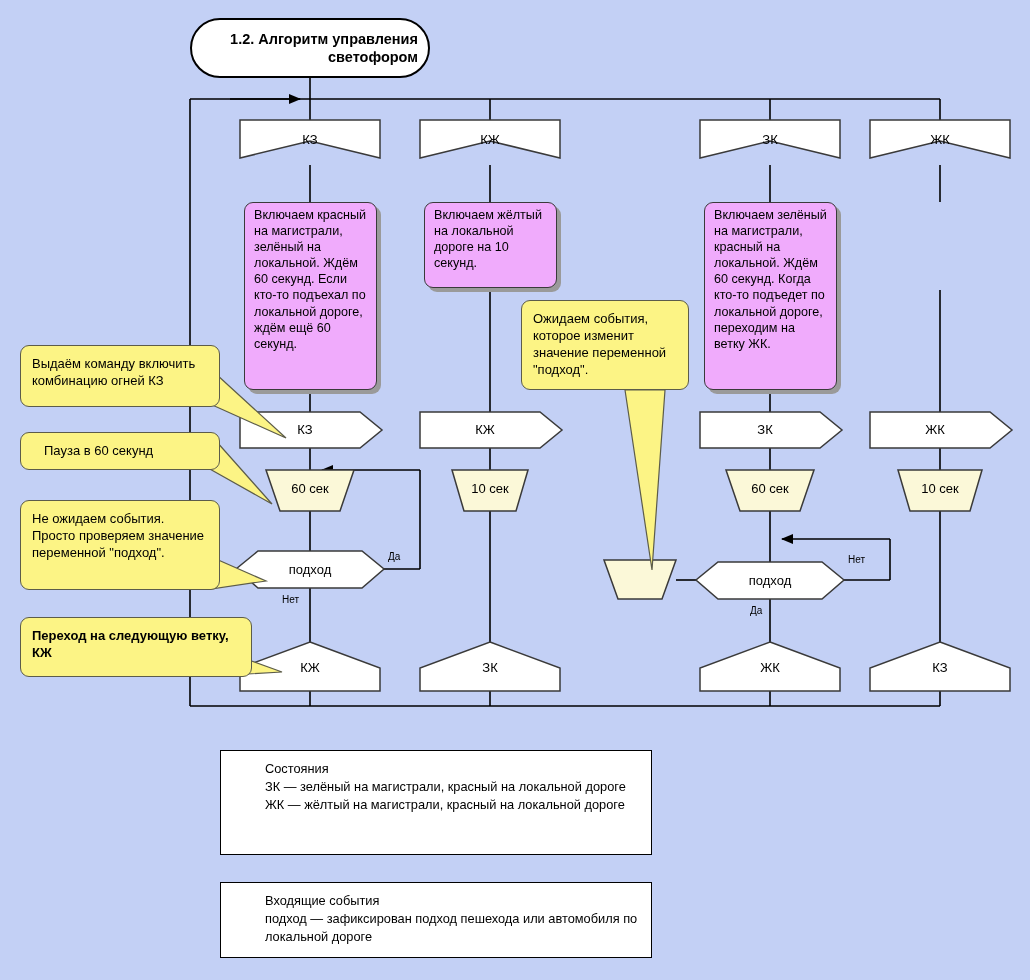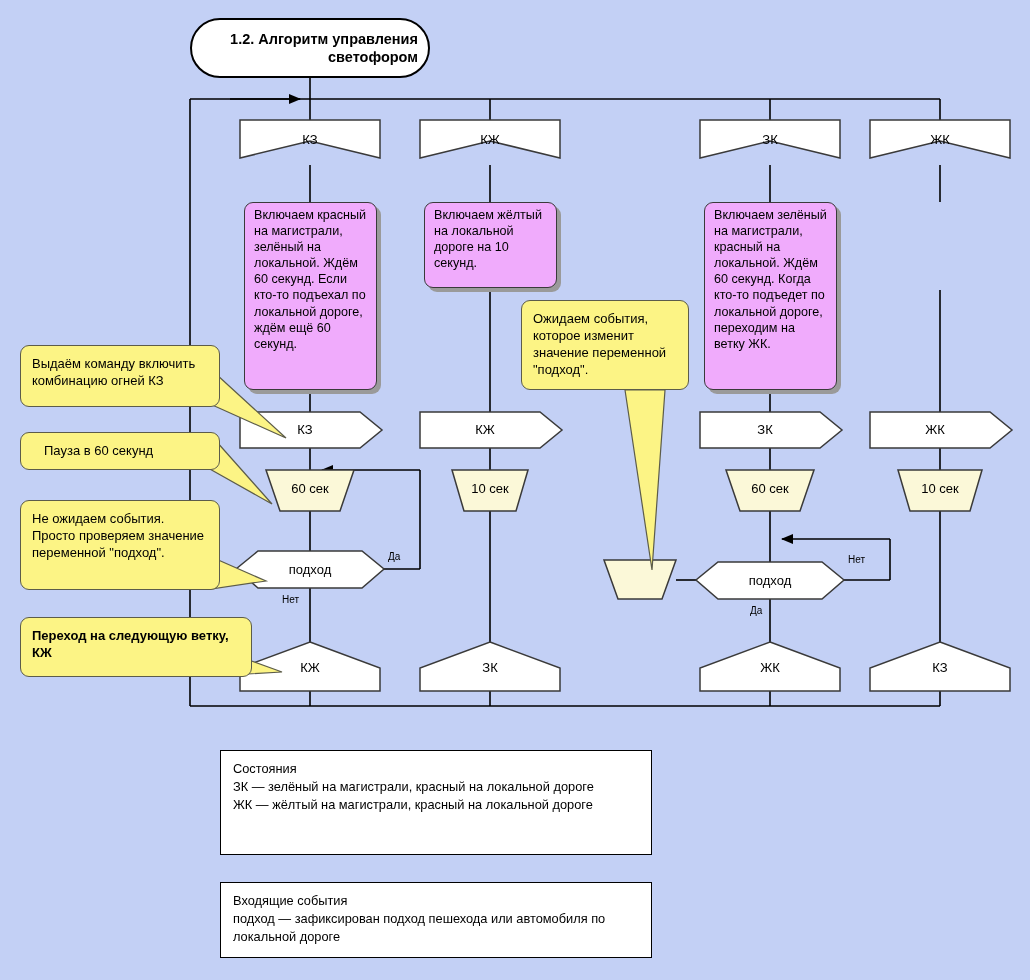--- a/index.html
+++ b/index.html
@@ -80,21 +80,21 @@
   .legend{
     position:absolute;
     background:#ffffff;
     border:1.3px solid #000;
     box-sizing:border-box;
     padding:9px 12px;
     font-size:12.8px;
     line-height:18px;
     color:#000;
   }
-  .legend .line{white-space:nowrap;}
+  .legend .line{white-space:nowrap;margin-left:32px;}
 </style>
 </head>
 <body>
 
 <div id="stage">
 
   <svg class="layer" viewBox="0 0 1030 980">
     <defs>
       <marker id="arrR" markerWidth="12" markerHeight="10" refX="11" refY="5" orient="auto" markerUnits="userSpaceOnUse">
         <path d="M0,0 L12,5 L0,10 z" fill="#000"></path>

